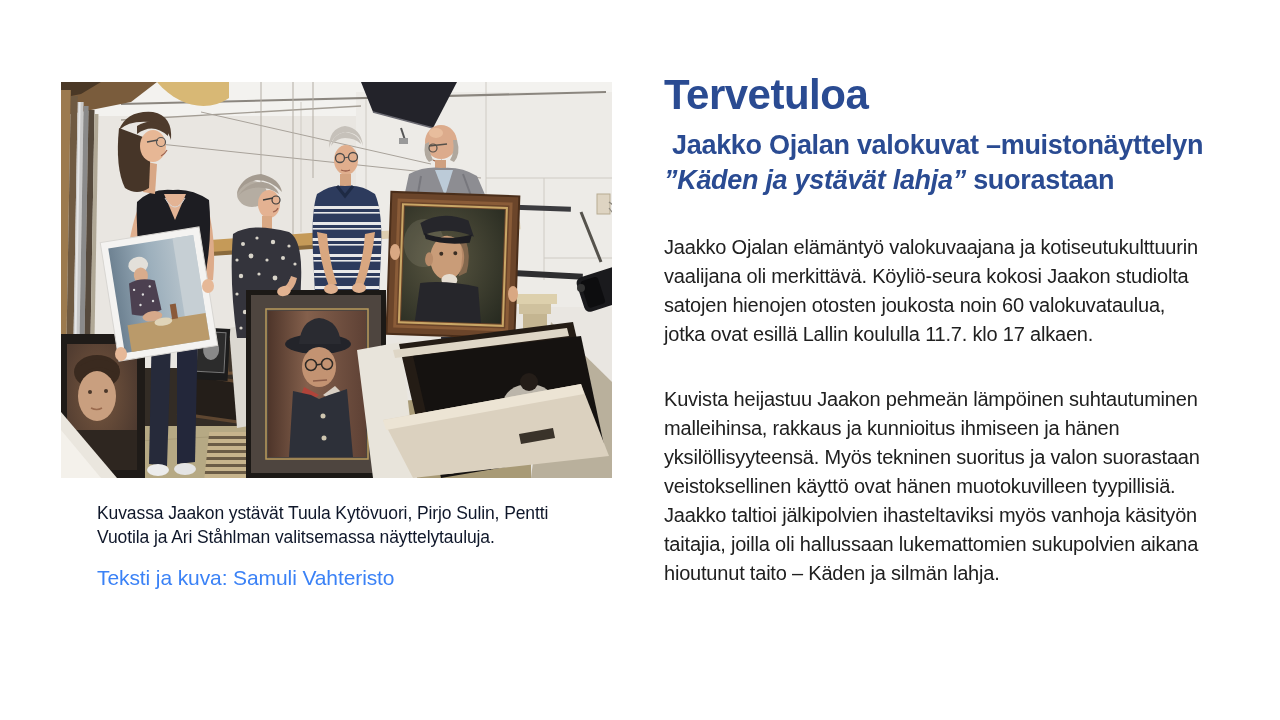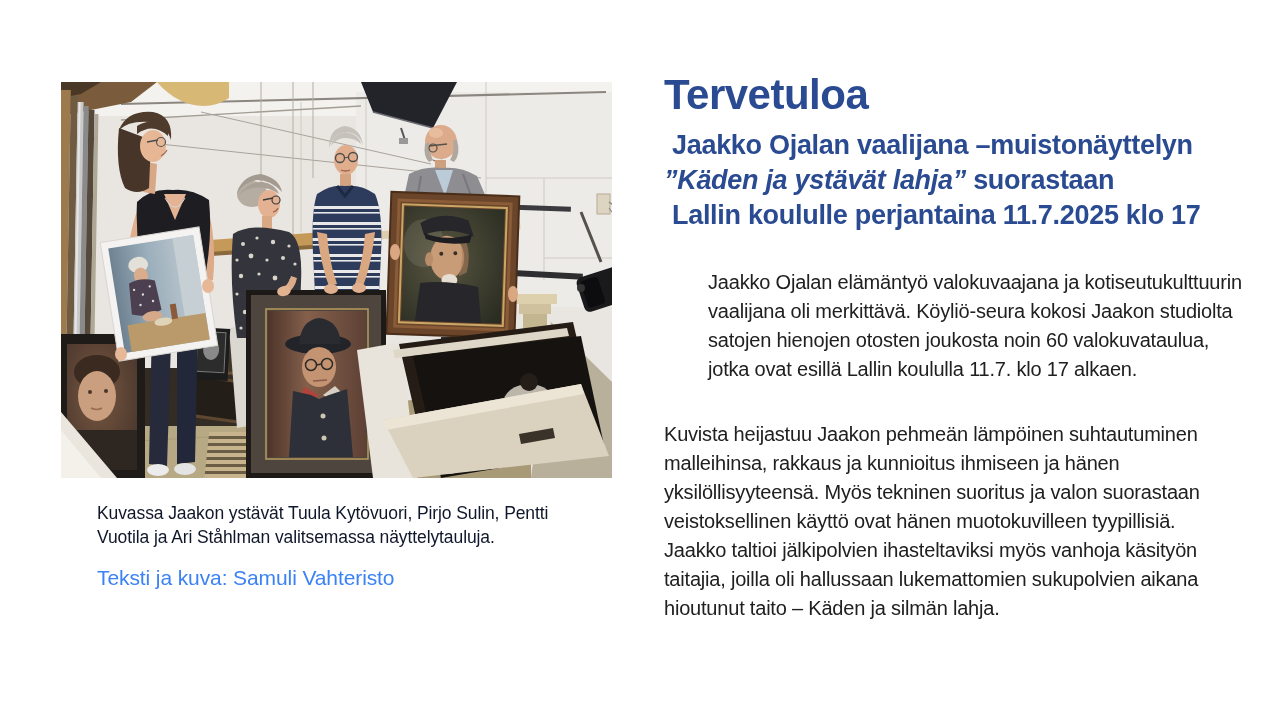--- a/index.html
+++ b/index.html
@@ -17,21 +17,21 @@
   #announce{position:absolute;left:664px;top:72px;width:615px;}
   .title{font-size:42px;line-height:46px;font-weight:700;color:var(--heading-blue,#2A4B92);
          margin:0;letter-spacing:-0.5px;}
   .subtitle{margin-top:10px;font-size:27px;line-height:35px;font-weight:700;
             color:var(--heading-blue,#2A4B92);letter-spacing:-0.3px;}
   .sub-line{white-space:nowrap;}
   .sub-line.ind{padding-left:8px;}
   .it{font-style:italic;}
   .body-par{font-size:20px;line-height:29px;color:var(--body-text,#202020);
             letter-spacing:-0.2px;white-space:pre-line;}
-  #par1{margin-top:35px;margin-left:44px;}
+  #par1{margin-top:35px;}
   #par2{margin-top:36px;}
 </style>
 </head>
 <body>
 
 <div id="slide">
 
   <div id="photo-wrap">
     <svg viewBox="0 0 551 396" preserveAspectRatio="none">
       <defs>
@@ -379,23 +379,22 @@
     </svg>
   </div>
 
   <div id="caption">Kuvassa Jaakon ystävät Tuula Kytövuori, Pirjo Sulin, Pentti
 Vuotila ja Ari Ståhlman valitsemassa näyttelytauluja.</div>
   <div id="credit">Teksti ja kuva: Samuli Vahteristo</div>
 
   <div id="announce">
     <h1 class="title">Tervetuloa</h1>
     <div class="subtitle">
-      <div class="sub-line ind">Jaakko Ojalan vaalijana –muistonäyttelyn</div>
+      <div class="sub-line ind">Jaakko Ojalan valokuvat –muistonäyttelyn</div>
       <div class="sub-line"><span class="it">”Käden ja ystävät lahja”</span><span> suorastaan</span></div>
-      <div class="sub-line ind">Lallin koululle perjantaina 11.7.2025 klo 17</div>
     </div>
     <div id="par1" class="body-par">Jaakko Ojalan elämäntyö valokuvaajana ja kotiseutukulttuurin
 vaalijana oli merkittävä. Köyliö-seura kokosi Jaakon studiolta
 satojen hienojen otosten joukosta noin 60 valokuvataulua,
 jotka ovat esillä Lallin koululla 11.7. klo 17 alkaen.</div>
     <div id="par2" class="body-par">Kuvista heijastuu Jaakon pehmeän lämpöinen suhtautuminen
 malleihinsa, rakkaus ja kunnioitus ihmiseen ja hänen
 yksilöllisyyteensä. Myös tekninen suoritus ja valon suorastaan
 veistoksellinen käyttö ovat hänen muotokuvilleen tyypillisiä.
 Jaakko taltioi jälkipolvien ihasteltaviksi myös vanhoja käsityön

